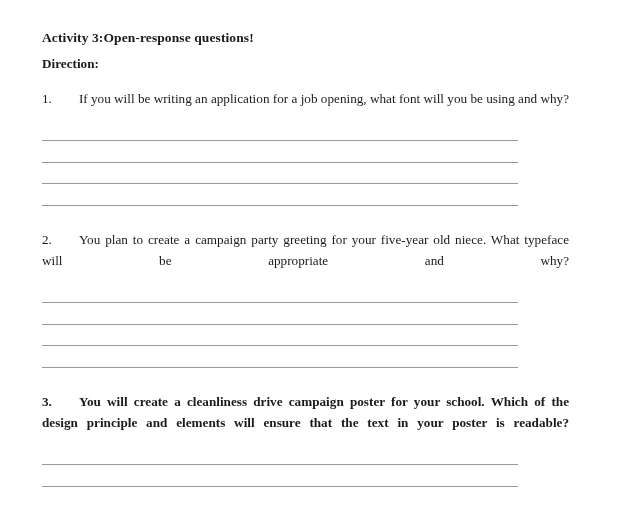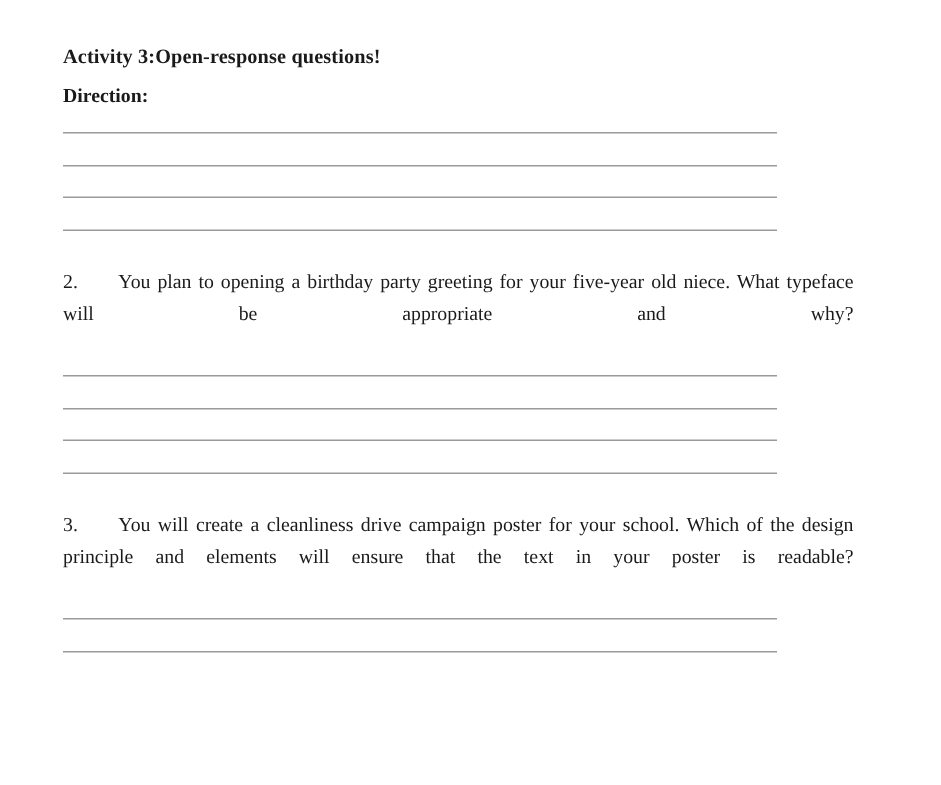--- a/index.html
+++ b/index.html
@@ -99,47 +99,49 @@
   }
   .answer-line:last-child {
     margin-bottom: 0;
   }
 
   .qblock {
     margin-bottom: 23px;
   }
   .qblock:last-child {
     margin-bottom: 0;
+    font-weight: bold;
   }
 </style>
 </head>
 <body>
 
 <div class="page">
 
   <div class="activity-heading">
     <span class="act-label">Activity 3:</span>
     <span class="act-title">Open-response questions!</span>
   </div>
 
   <div class="direction-block">
     <span class="direction-label">Direction:</span>
   </div>
 
   <div class="qblock">
+    <p class="question"><span class="q-num">1.</span><span class="q-gap"></span><span>If you will be writing an application for a job opening, what font will you be using and why?</span></p>
     <div class="answer-lines">
       <div class="answer-line"></div>
       <div class="answer-line"></div>
       <div class="answer-line"></div>
       <div class="answer-line"></div>
     </div>
   </div>
 
   <div class="qblock">
-    <p class="question"><span class="q-num">2.</span><span class="q-gap"></span><span>You plan to opening a birthday party greeting for your five-year old niece. What typeface will be appropriate and why?</span></p>
+    <p class="question"><span class="q-num">2.</span><span class="q-gap"></span><span>You plan to create a campaign party greeting for your five-year old niece. What typeface will be appropriate and why?</span></p>
     <div class="answer-lines">
       <div class="answer-line"></div>
       <div class="answer-line"></div>
       <div class="answer-line"></div>
       <div class="answer-line"></div>
     </div>
   </div>
 
   <div class="qblock">
     <p class="question"><span class="q-num">3.</span><span class="q-gap"></span><span>You will create a cleanliness drive campaign poster for your school. Which of the design principle and elements will ensure that the text in your poster is readable?</span></p>

